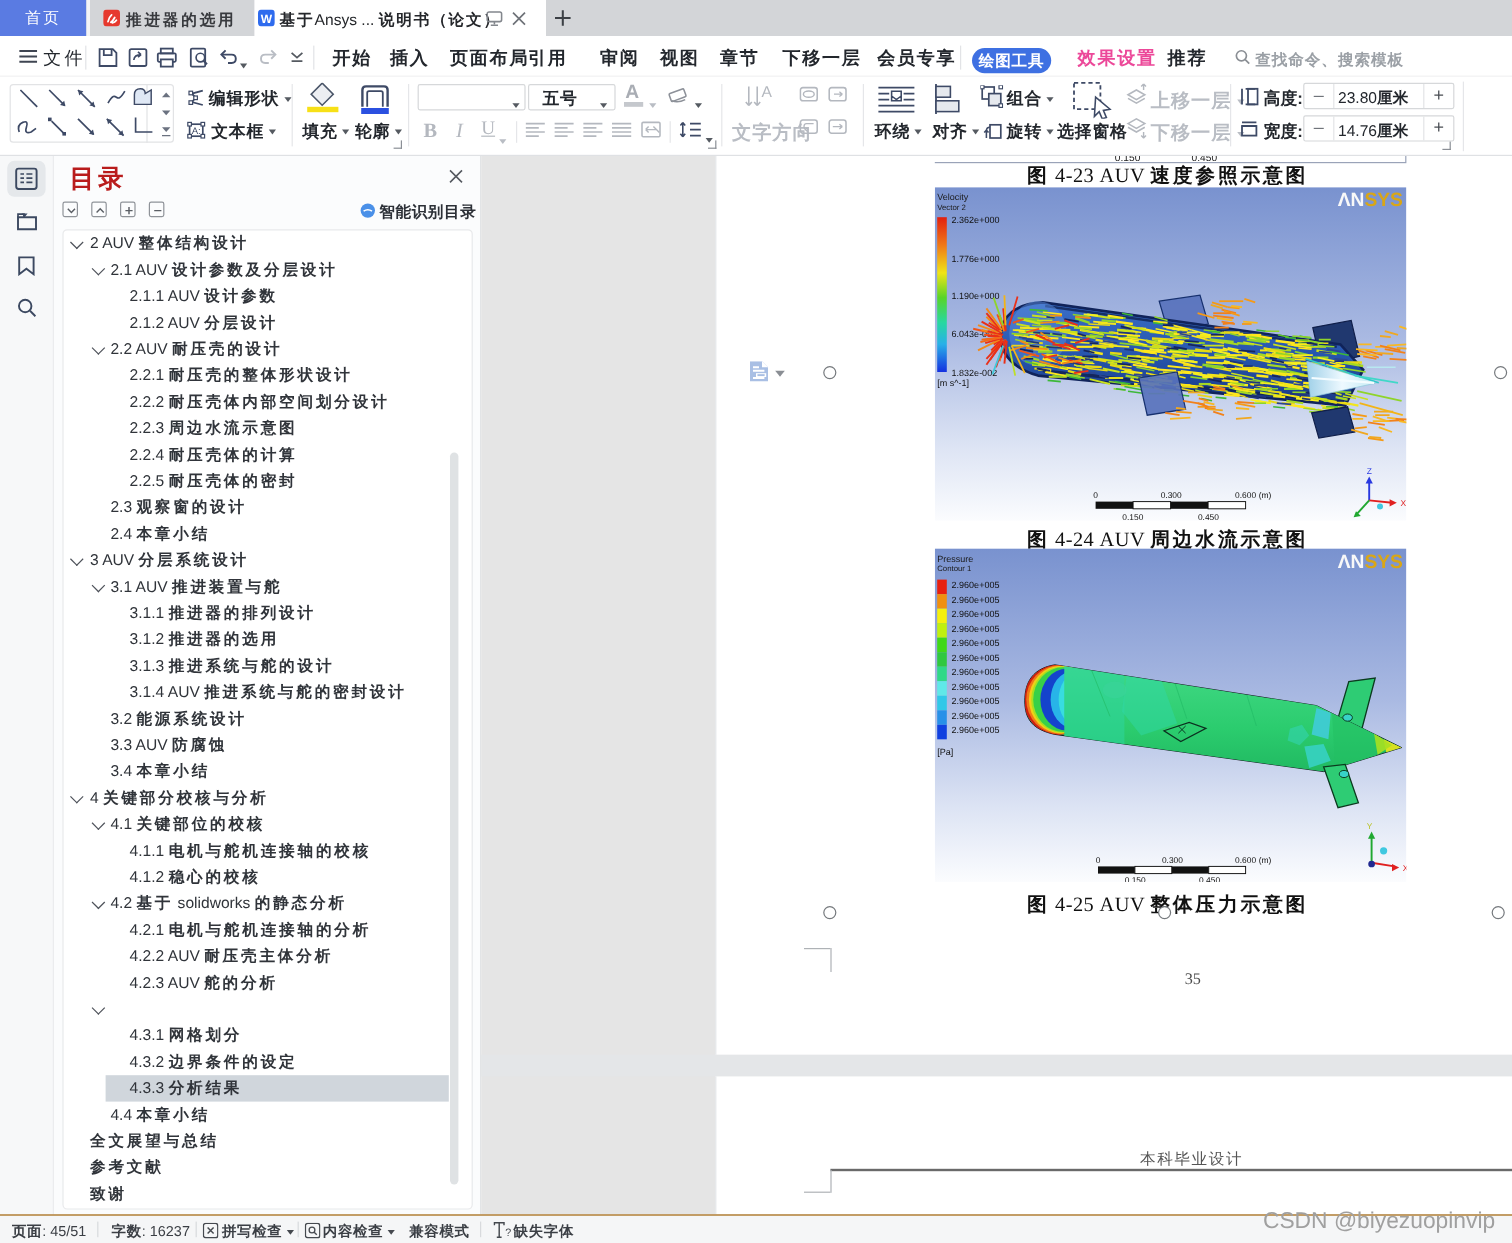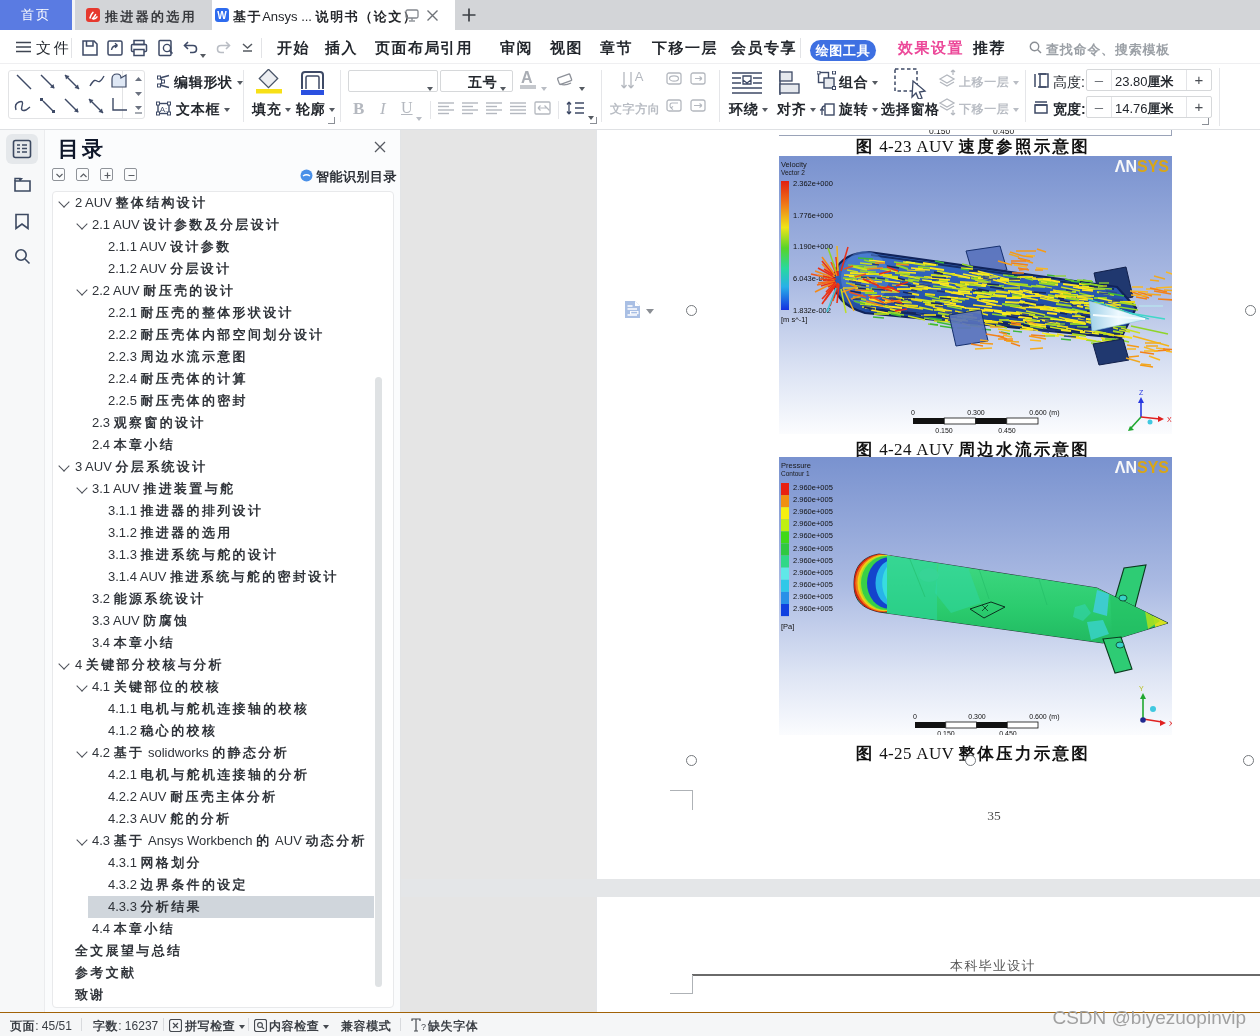--- a/index.html
+++ b/index.html
@@ -9,21 +9,21 @@
 .tabblue{left:0;top:0;width:72px;height:30px;background:#5a7be2;color:#fff;font-size:13px;line-height:30px;text-align:center}
 .tabactive{left:212px;top:0;width:243px;height:30px;background:#fff}
 
 #menubar{left:0;top:30px;width:1260px;height:34px;background:#fff;border-bottom:1px solid #efeff1}
 .mi{position:absolute;top:39px;height:18px;font-size:15px;color:#23272d;white-space:nowrap}
 .msep{position:absolute;top:38px;width:1px;height:20px;background:#e2e3e6}
 
 #ribbon{left:0;top:64px;width:1260px;height:66px;background:#fff;border-bottom:1px solid #dfe1e4}
 .rsep{position:absolute;top:70px;width:1px;height:52px;background:#e5e6e9}
 .rtxt{position:absolute;height:16px;font-size:14px;color:#23272d;white-space:nowrap}
-.rtxtg{position:absolute;height:16px;font-size:12px;color:#b9bdc4;white-space:nowrap}
+.rtxtg{position:absolute;height:16px;font-size:16px;color:#b9bdc4;white-space:nowrap}
 .launch{position:absolute;width:7px;height:7px;border-right:1.5px solid #8b8f96;border-bottom:1.5px solid #8b8f96}
 .arr{display:inline-block;width:0;height:0;border-left:3.5px solid transparent;border-right:3.5px solid transparent;border-top:4px solid #555a61;vertical-align:middle}
 .arrg{display:inline-block;width:0;height:0;border-left:3.5px solid transparent;border-right:3.5px solid transparent;border-top:4px solid #b9bdc4;vertical-align:middle}
 
 #sidebar{left:0;top:130px;width:45px;height:882px;background:#f7f8f9;border-right:1px solid #ebecee}
 
 #toc{left:45px;top:130px;width:356px;height:882px;background:#fbfcfd;border-right:1px solid #e2e4e6}
 #tocbox{position:absolute;left:7px;top:61px;width:342px;height:817px;background:#fff;border:1px solid #e8e9eb;border-radius:4px}
 .trow{position:absolute;height:22px;line-height:22px;font-size:13px;color:#30343a;white-space:nowrap}
 .chev{position:absolute;width:8px;height:8px;border-left:1.5px solid #4e525a;border-bottom:1.5px solid #4e525a;transform:rotate(-45deg)}
@@ -173,21 +173,21 @@
     <path d="M3 20 V6 Q3 3 6 3 H21 Q24 3 24 6 V20" fill="none" stroke="#3e4a66" stroke-width="2"></path>
     <path d="M7 20 V8.5 Q7 7 8.5 7 H18.5 Q20 7 20 8.5 V20" fill="none" stroke="#3e4a66" stroke-width="1.5"></path>
     <rect x="2" y="21" width="23" height="5" fill="#2b50e0"></rect>
   </svg>
 <div class="rtxt" style="left:296px;top:101px"><span style="letter-spacing:.05em;font-weight:600">轮廓</span> <span class="arr"></span></div>
 <div class="launch" style="left:328px;top:117px"></div>
 <div class="rsep" style="left:340px"></div>
 <div class="abs" style="left:348px;top:70px;width:90px;height:22px;border:1px solid #d6d8da;border-radius:2px;background:#fff"></div>
 <div class="abs" style="left:427px;top:79px"><span class="arr"></span></div>
 <div class="abs" style="left:440px;top:70px;width:73px;height:22px;border:1px solid #d6d8da;border-radius:2px;background:#fff"></div>
-<div class="rtxt" style="left:468px;top:75px;top:74px"><span style="letter-spacing:.05em;font-weight:600">五号</span></div>
+<div class="rtxt" style="left:452px;top:75px;top:74px"><span style="letter-spacing:.05em;font-weight:600">五号</span></div>
 <div class="abs" style="left:500px;top:79px"><span class="arr"></span></div>
 <div class="abs" style="left:521px;top:69px;font-size:16px;font-weight:bold;color:#a9adb4">A</div>
 <div class="abs" style="left:520px;top:85px;width:16px;height:4px;background:#c5c8cd"></div>
 <div class="abs" style="left:541px;top:79px"><span class="arrg"></span></div>
 <svg class="abs" style="left:556px;top:70px" width="22" height="18">
     <rect x="2" y="6" width="13" height="7" rx="1" transform="rotate(-20 8 9)" fill="#fff" stroke="#8d9199" stroke-width="1.3"></rect>
     <path d="M4 14 Q9 16 15 13" stroke="#8d9199" fill="none" stroke-width="1.3"></path>
   </svg>
 <div class="abs" style="left:579px;top:79px"><span class="arr"></span></div>
 <div class="abs" style="left:353px;top:99px;font-size:17px;font-weight:bold;color:#b4b8bf;font-family:'Liberation Serif'">B</div>
@@ -292,21 +292,21 @@
     <path d="M2 7 L9 3 L16 7 L9 11 Z" fill="none" stroke="#b4b8bf" stroke-width="1.3"></path>
     <path d="M2 10 L9 14 L16 10" fill="none" stroke="#b4b8bf" stroke-width="1.3"></path>
     <path d="M15 14 V19 M15 19 l-2 -2 M15 19 l2 -2" stroke="#b4b8bf" fill="none" stroke-width="1.2"></path>
   </svg>
 <div class="rtxtg" style="left:959px;top:101px"><span style="letter-spacing:.05em;font-weight:600">下移一层</span> <span class="arrg"></span></div>
 <div class="rsep" style="left:1025px"></div>
 <svg class="abs" style="left:1033px;top:72px" width="16" height="17">
     <path d="M2 2 V15 M5 2 H13 M5 15 H13" stroke="#3e4a66" stroke-width="1.5" fill="none"></path>
     <rect x="7" y="2" width="8" height="13" fill="none" stroke="#3e4a66" stroke-width="1.5"></rect>
   </svg>
-<div class="rtxt" style="left:1053px;top:74px"><span style="letter-spacing:0;font-weight:400">高度:</span></div>
+<div class="rtxt" style="left:1053px;top:74px"><span style="letter-spacing:0;font-weight:700">高度:</span></div>
 <svg class="abs" style="left:1033px;top:99px" width="16" height="17">
     <path d="M2 3 H14 M2 6 H14" stroke="#3e4a66" stroke-width="1.5"></path>
     <rect x="2" y="6" width="12" height="8" fill="none" stroke="#3e4a66" stroke-width="1.5"></rect>
   </svg>
 <div class="rtxt" style="left:1053px;top:101px"><span style="letter-spacing:0;font-weight:600">宽度:</span></div>
 <div class="abs" style="left:1086px;top:69px;width:126px;height:22px;border:1px solid #d6d8da;border-radius:2px;background:#fff">
     <div style="position:absolute;left:0;top:0;width:25px;height:20px;border-right:1px solid #e3e4e7;color:#70747a;font-size:15px;text-align:center;line-height:19px">–</div>
     <div style="position:absolute;left:28px;top:3px;font-size:13px;color:#23272d;white-space:nowrap">23.80<span style="letter-spacing:0;font-weight:600">厘米</span></div>
     <div style="position:absolute;right:0;top:0;width:25px;height:20px;border-left:1px solid #e3e4e7;color:#4a4e54;font-size:15px;text-align:center;line-height:19px">+</div>
   </div>
@@ -330,21 +330,21 @@
     </svg>
 <svg class="abs" style="left:14px;top:83px" width="16" height="17">
       <path d="M2 1.5 H14 V15.5 L8 11 L2 15.5 Z" fill="none" stroke="#3c4961" stroke-width="1.6"></path>
     </svg>
 <svg class="abs" style="left:14px;top:118px" width="17" height="17">
       <circle cx="7" cy="7" r="5.2" fill="none" stroke="#3c4961" stroke-width="1.6"></circle>
       <line x1="11" y1="11" x2="15.5" y2="15.5" stroke="#3c4961" stroke-width="1.6"></line>
     </svg>
 </div>
 <div id="toc" class="abs">
-<div class="abs" style="left:13px;top:5px;font-size:21px;color:#0f172a"><span style="letter-spacing:.14em;font-weight:600">目录</span></div>
+<div class="abs" style="left:13px;top:5px;font-size:21px;color:#b91c1c"><span style="letter-spacing:.14em;font-weight:600">目录</span></div>
 <svg class="abs" style="left:329px;top:11px" width="12" height="12">
       <path d="M1 1 L11 11 M11 1 L1 11" stroke="#565a61" stroke-width="1.3"></path>
     </svg>
 <svg class="abs tbtn" style="left:7px" width="13" height="13">
       <path d="M3.5 5 L6.5 8 L9.5 5" fill="none" stroke="#5a5e64" stroke-width="1.2"></path>
     </svg>
 <svg class="abs tbtn" style="left:31px" width="13" height="13">
       <path d="M3.5 8 L6.5 5 L9.5 8" fill="none" stroke="#5a5e64" stroke-width="1.2"></path>
     </svg>
 <svg class="abs tbtn" style="left:55px" width="13" height="13">
@@ -391,21 +391,20 @@
 <div class="chev" style="left:33px;top:552px"></div>
 <div class="trow" style="left:47px;top:546px">4.1 <span style="letter-spacing:.18em;font-weight:600">关键部位的校核</span></div>
 <div class="trow" style="left:63px;top:568px">4.1.1 <span style="letter-spacing:.18em;font-weight:600">电机与舵机连接轴的校核</span></div>
 <div class="trow" style="left:63px;top:590px">4.1.2 <span style="letter-spacing:.18em;font-weight:600">稳心的校核</span></div>
 <div class="chev" style="left:33px;top:618px"></div>
 <div class="trow" style="left:47px;top:612px">4.2 <span style="letter-spacing:.18em;font-weight:600">基于</span> solidworks <span style="letter-spacing:.18em;font-weight:600">的静态分析</span></div>
 <div class="trow" style="left:63px;top:634px">4.2.1 <span style="letter-spacing:.18em;font-weight:600">电机与舵机连接轴的分析</span></div>
 <div class="trow" style="left:63px;top:656px">4.2.2 AUV <span style="letter-spacing:.18em;font-weight:600">耐压壳主体分析</span></div>
 <div class="trow" style="left:63px;top:678px">4.2.3 AUV <span style="letter-spacing:.18em;font-weight:600">舵的分析</span></div>
 <div class="chev" style="left:33px;top:706px"></div>
-<div class="trow" style="left:47px;top:700px">4.3 <span style="letter-spacing:.18em;font-weight:600">基于</span> Ansys Workbench <span style="letter-spacing:.18em;font-weight:600">的</span> AUV <span style="letter-spacing:.18em;font-weight:600">动态分析</span></div>
 <div class="trow" style="left:63px;top:722px">4.3.1 <span style="letter-spacing:.18em;font-weight:600">网格划分</span></div>
 <div class="trow" style="left:63px;top:744px">4.3.2 <span style="letter-spacing:.18em;font-weight:700">边界条件的设定</span></div>
 <div class="trow" style="left:63px;top:766px">4.3.3 <span style="letter-spacing:.18em;font-weight:600">分析结果</span></div>
 <div class="trow" style="left:47px;top:788px">4.4 <span style="letter-spacing:.18em;font-weight:600">本章小结</span></div>
 <div class="trow" style="left:30px;top:810px"><span style="letter-spacing:.18em;font-weight:600">全文展望与总结</span></div>
 <div class="trow" style="left:30px;top:832px"><span style="letter-spacing:.18em;font-weight:600">参考文献</span></div>
 <div class="trow" style="left:30px;top:854px"><span style="letter-spacing:.18em;font-weight:600">致谢</span></div>
 <div class="abs" style="left:330px;top:247px;width:7px;height:610px;background:#dfe2e4;border-radius:4px"></div>
 </div>
 <div id="docarea" class="abs">

